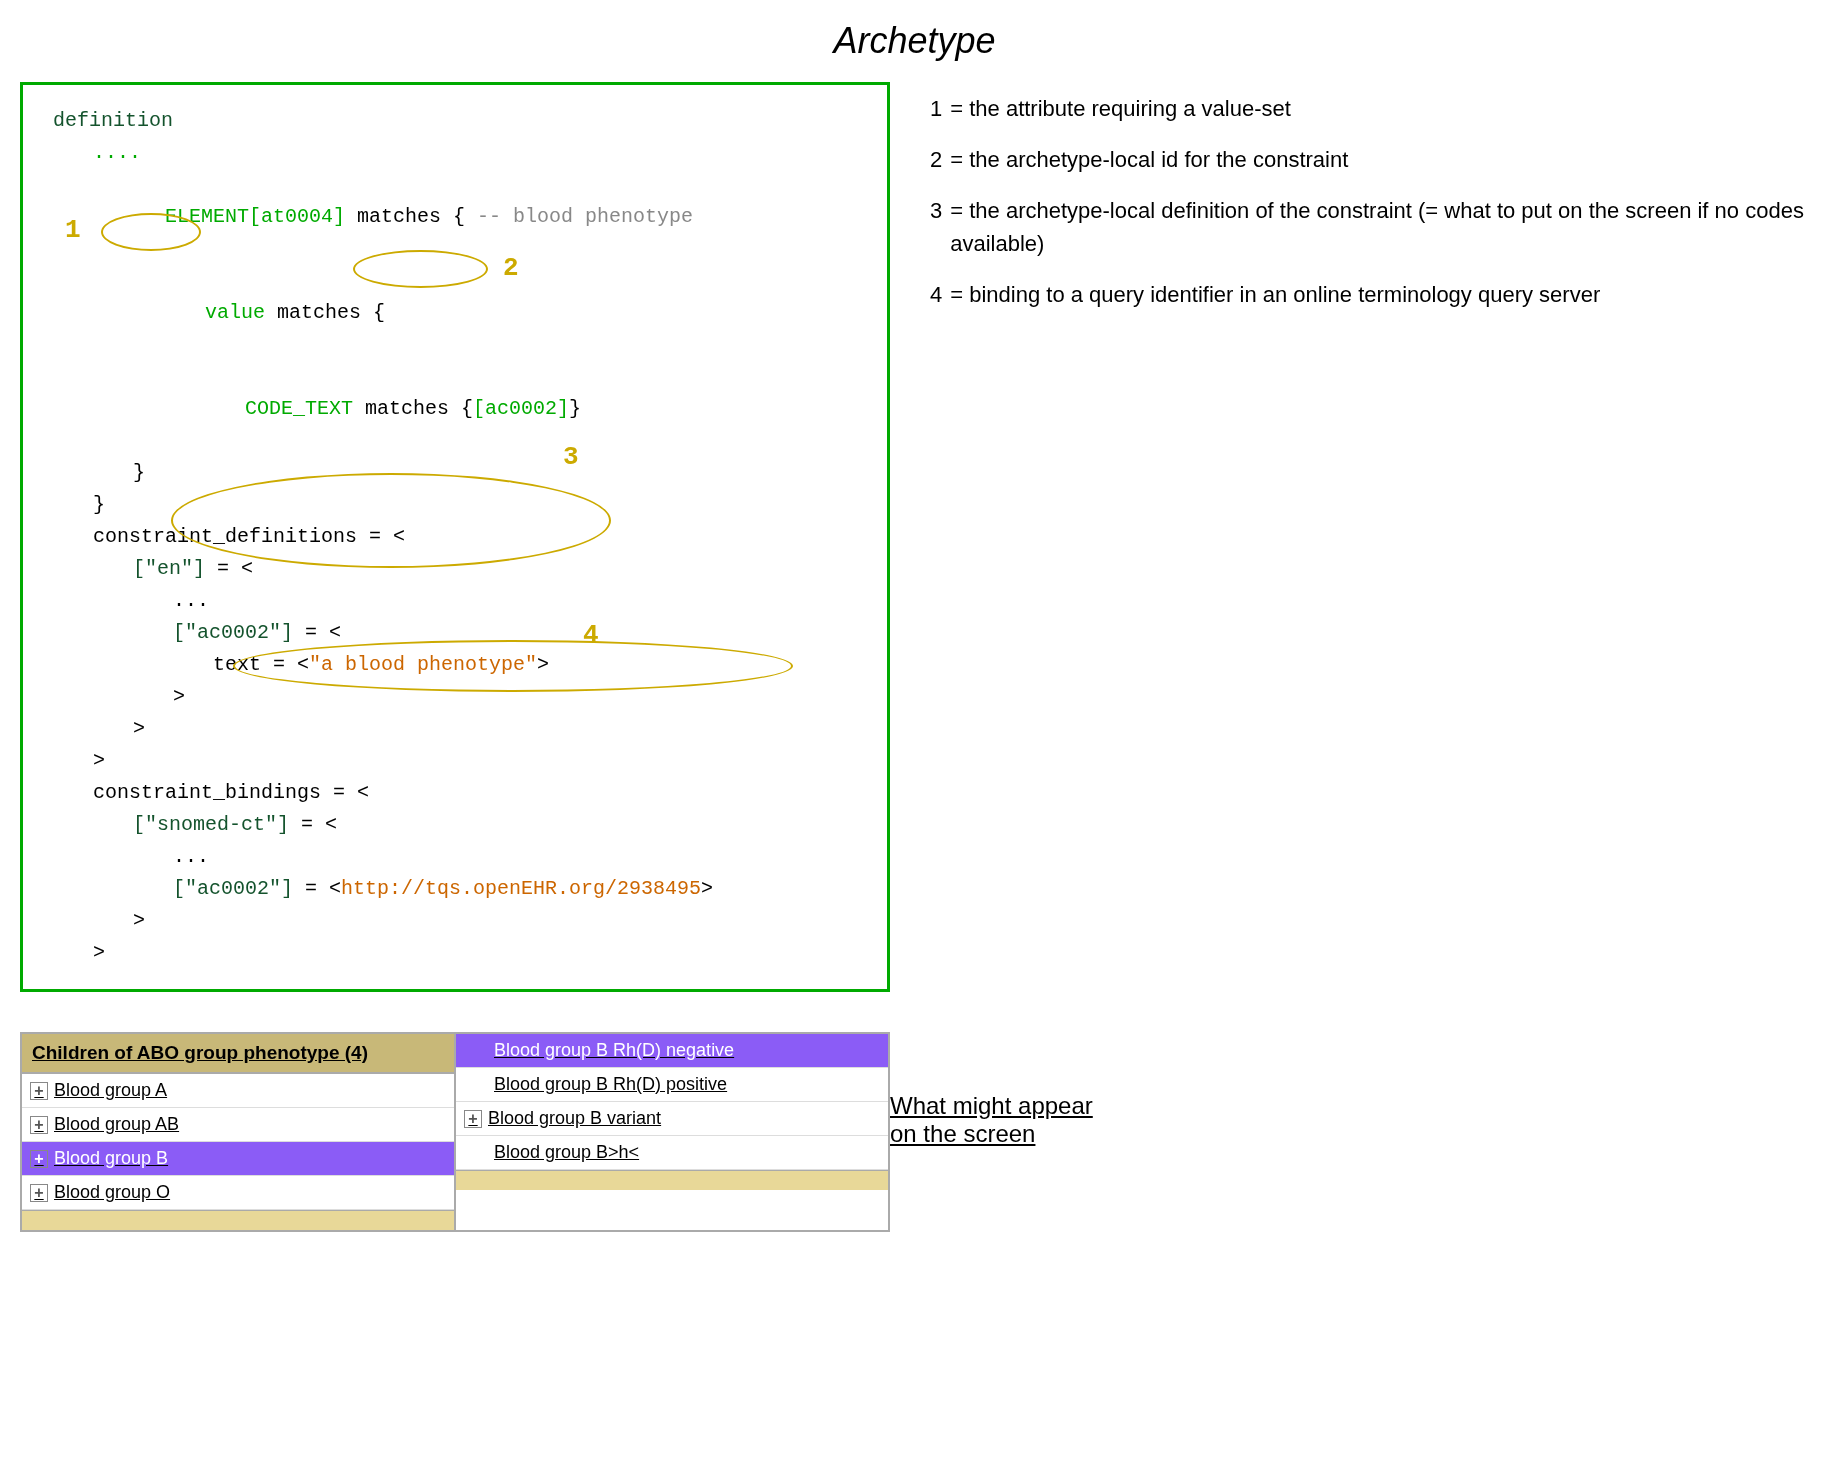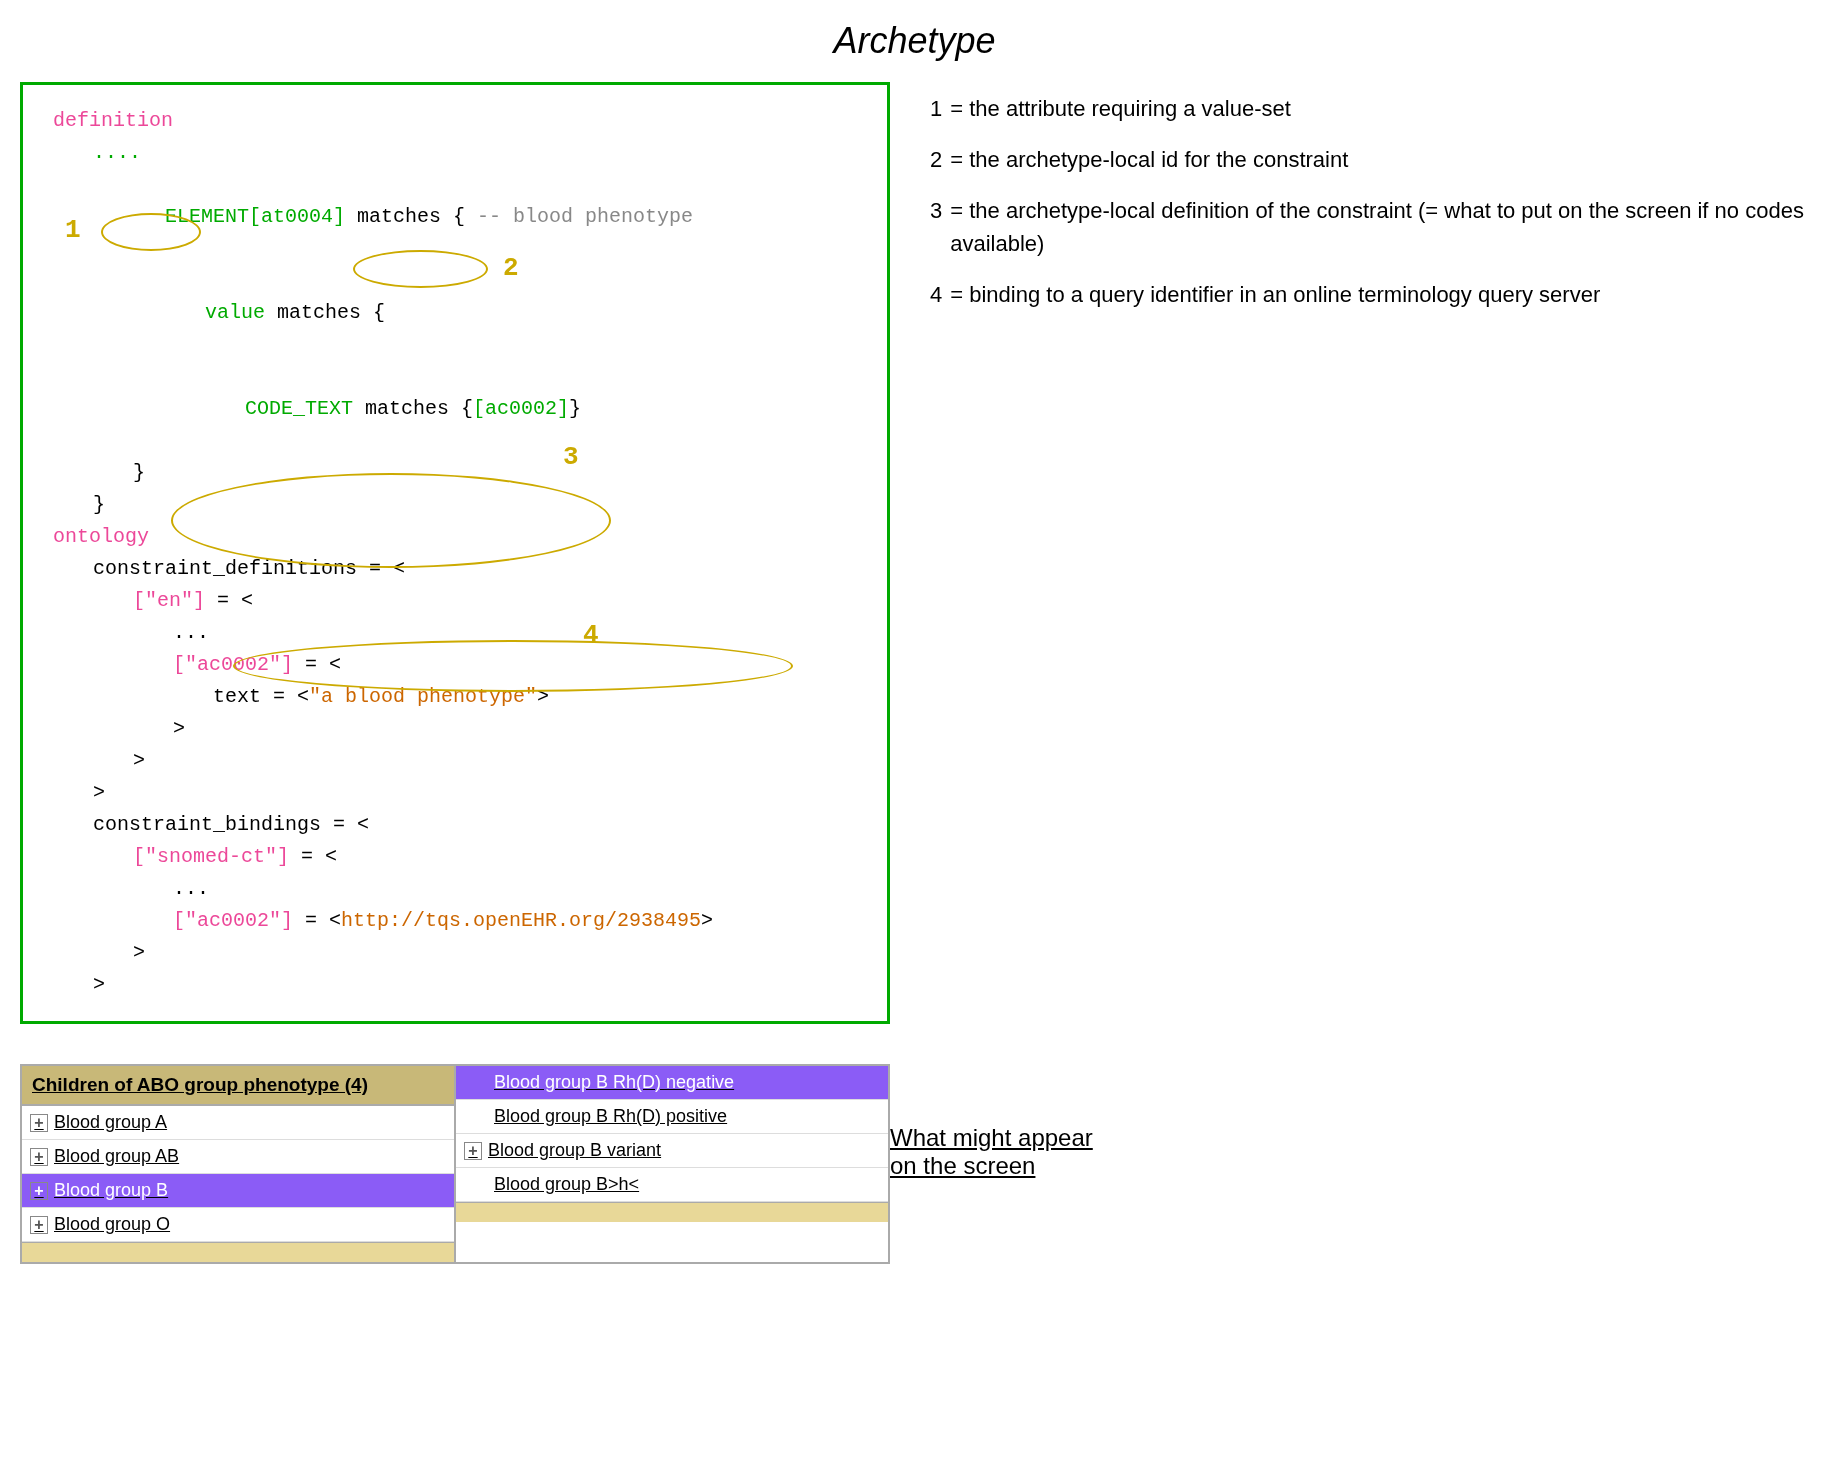--- a/index.html
+++ b/index.html
@@ -37,21 +37,21 @@
       flex: 0 0 870px;
       min-height: 680px;
       position: relative;
       font-family: 'Courier New', monospace;
       font-size: 20px;
       line-height: 1.6;
     }
 
     .code-line { white-space: pre; }
 
-    .c-purple { color: #ec4899; }
+    .c-purple { color: #14532d; }
     .c-green  { color: #00aa00; }
     .c-black  { color: #000; }
     .c-gray   { color: #888; }
     .c-orange { color: #cc6600; }
 
     
     .oval-1 {
       position: absolute;
       top: 128px;
       left: 78px;
@@ -238,21 +238,20 @@
       <span class="indent1 c-green">ELEMENT[at0004]</span><span class="c-black"> matches { </span><span class="c-gray">-- blood phenotype</span>
     </div>
     <div class="code-line">
       <span class="indent2 c-green">value</span><span class="c-black"> matches {</span>
     </div>
     <div class="code-line">
       <span class="indent3 c-green">CODE_TEXT</span><span class="c-black"> matches {</span><span class="c-green">[ac0002]</span><span class="c-black">}</span>
     </div>
     <div class="code-line"><span class="indent2 c-black">}</span></div>
     <div class="code-line"><span class="indent1 c-black">}</span></div>
-    <div class="code-line"><span class="c-purple">ontology</span></div>
     <div class="code-line"><span class="indent1 c-black">constraint_definitions = &lt;</span></div>
     <div class="code-line"><span class="indent2 c-purple">["en"]</span><span class="c-black"> = &lt;</span></div>
     <div class="code-line"><span class="indent3 c-black">...</span></div>
     <div class="code-line"><span class="indent3 c-purple">["ac0002"]</span><span class="c-black"> = &lt;</span></div>
     <div class="code-line"><span class="indent4 c-black">text = &lt;</span><span class="c-orange">"a blood phenotype"</span><span class="c-black">&gt;</span></div>
     <div class="code-line"><span class="indent3 c-black">&gt;</span></div>
     <div class="code-line"><span class="indent2 c-black">&gt;</span></div>
     <div class="code-line"><span class="indent1 c-black">&gt;</span></div>
     <div class="code-line"><span class="indent1 c-black">constraint_bindings = &lt;</span></div>
     <div class="code-line"><span class="indent2 c-purple">["snomed-ct"]</span><span class="c-black"> = &lt;</span></div>

